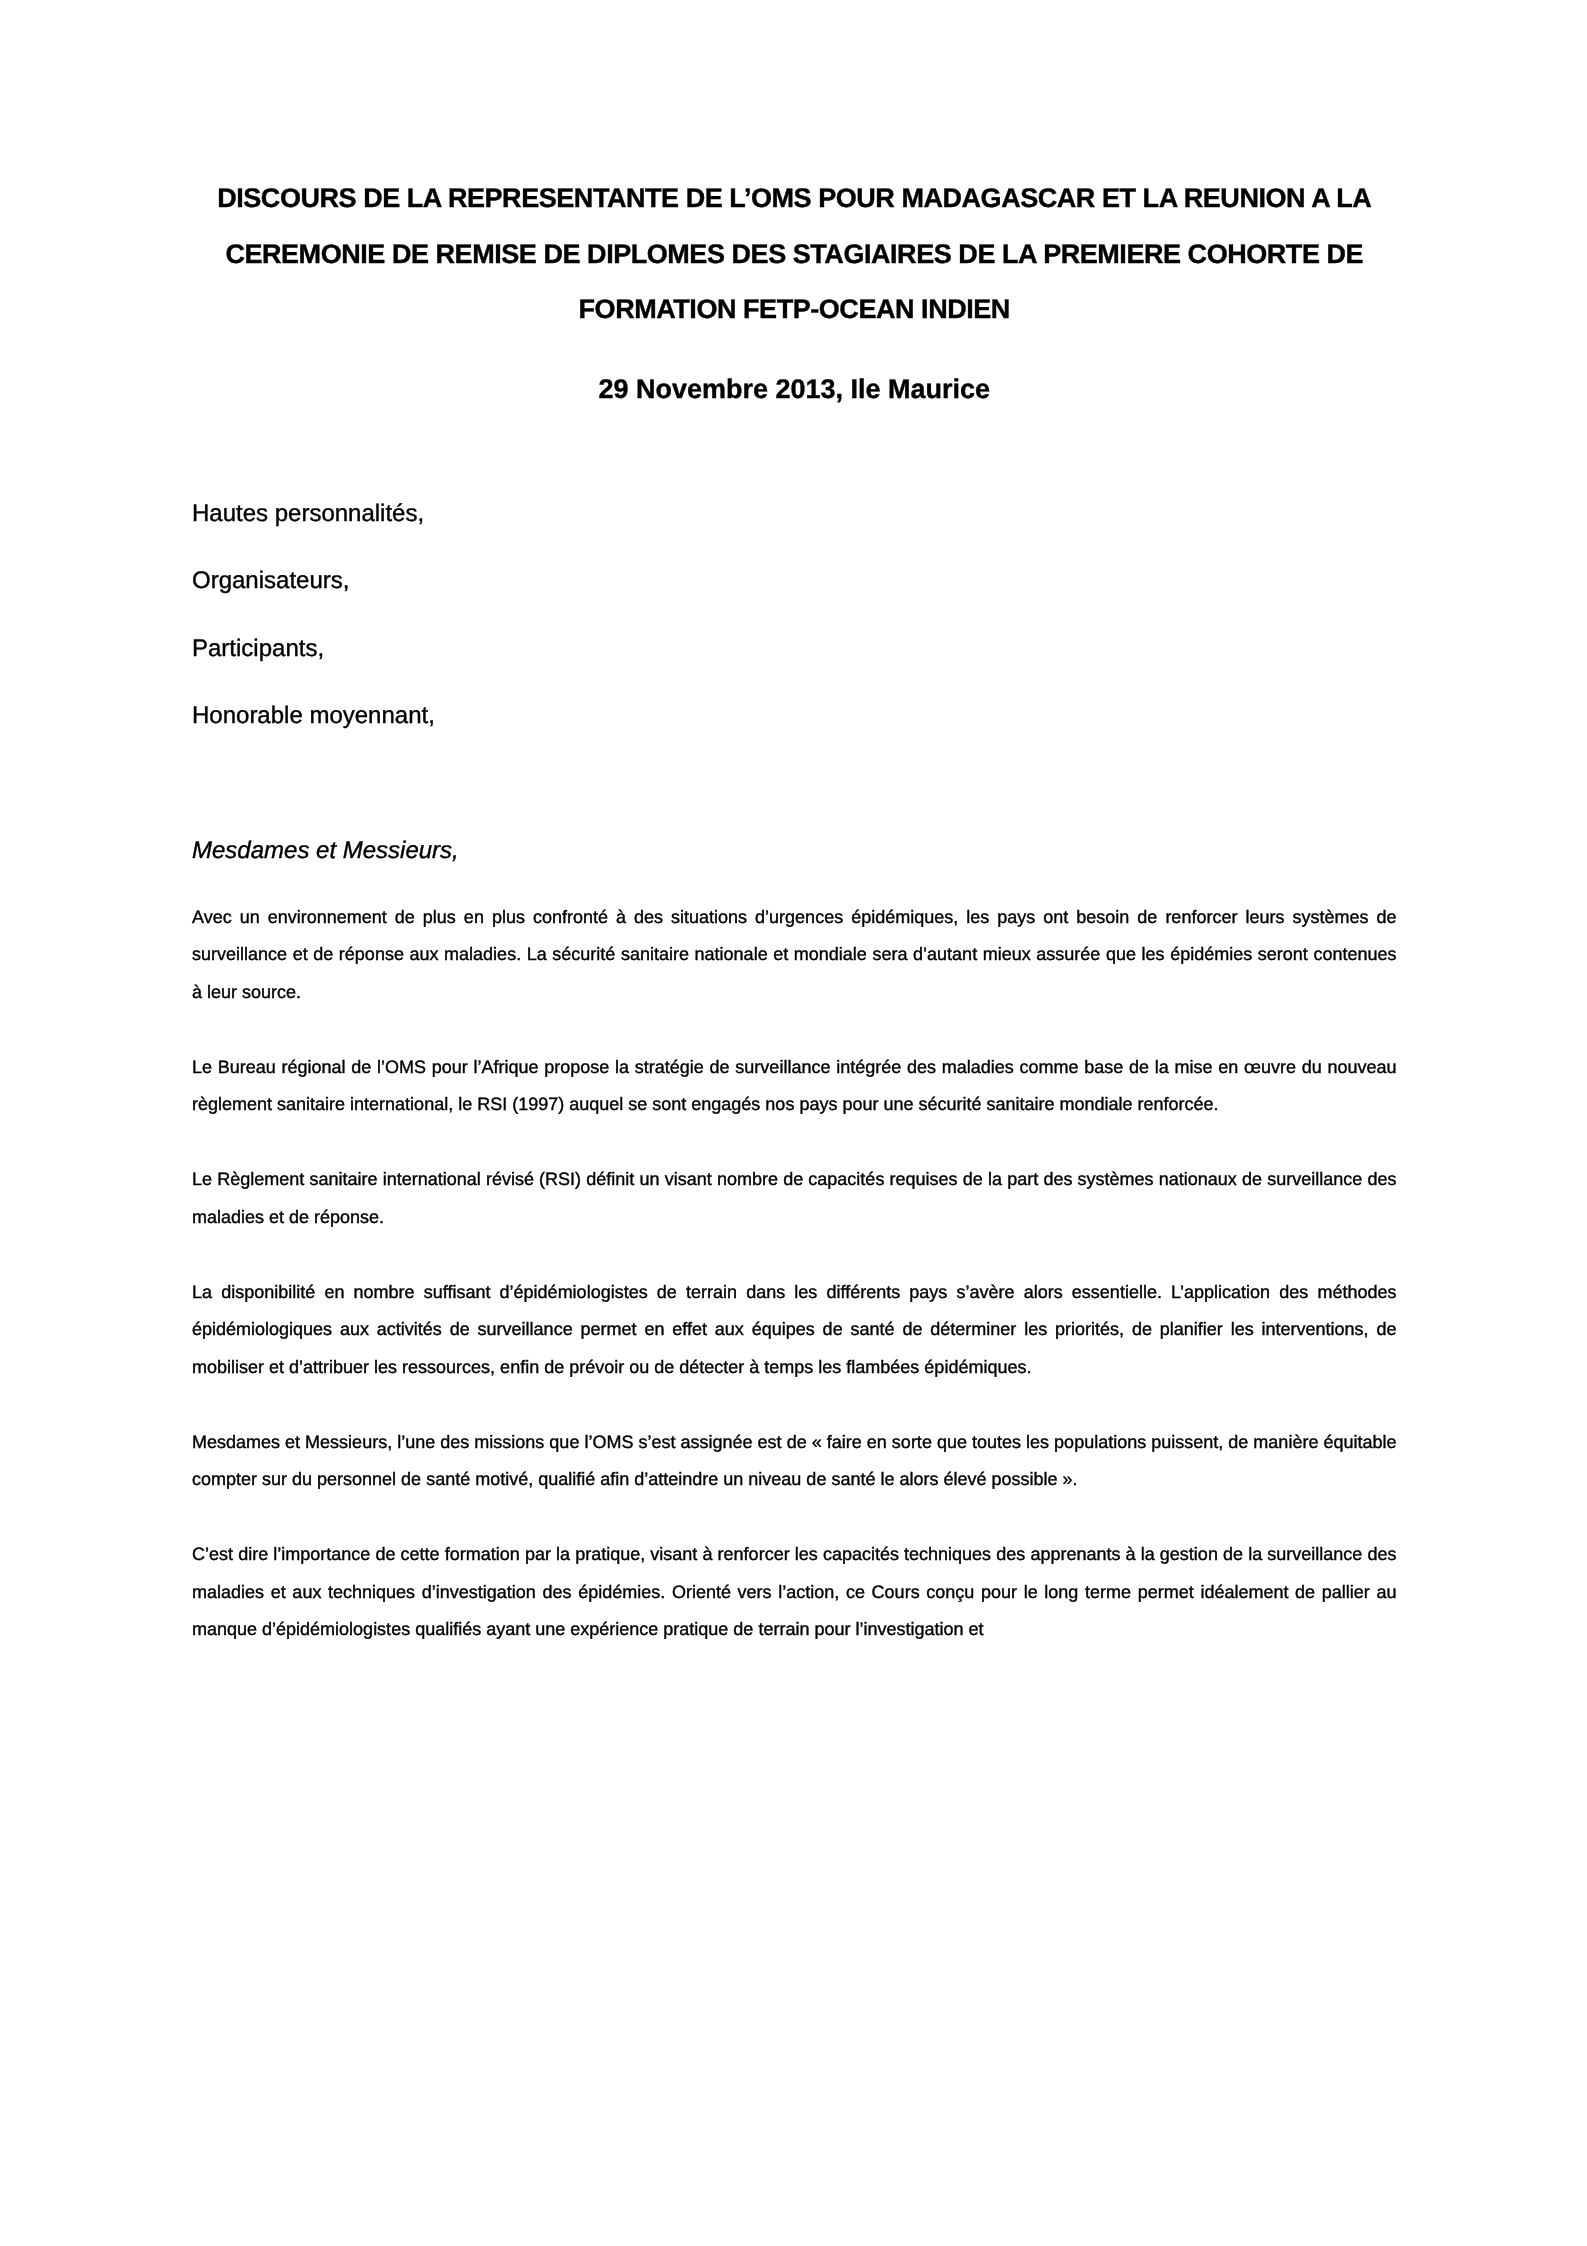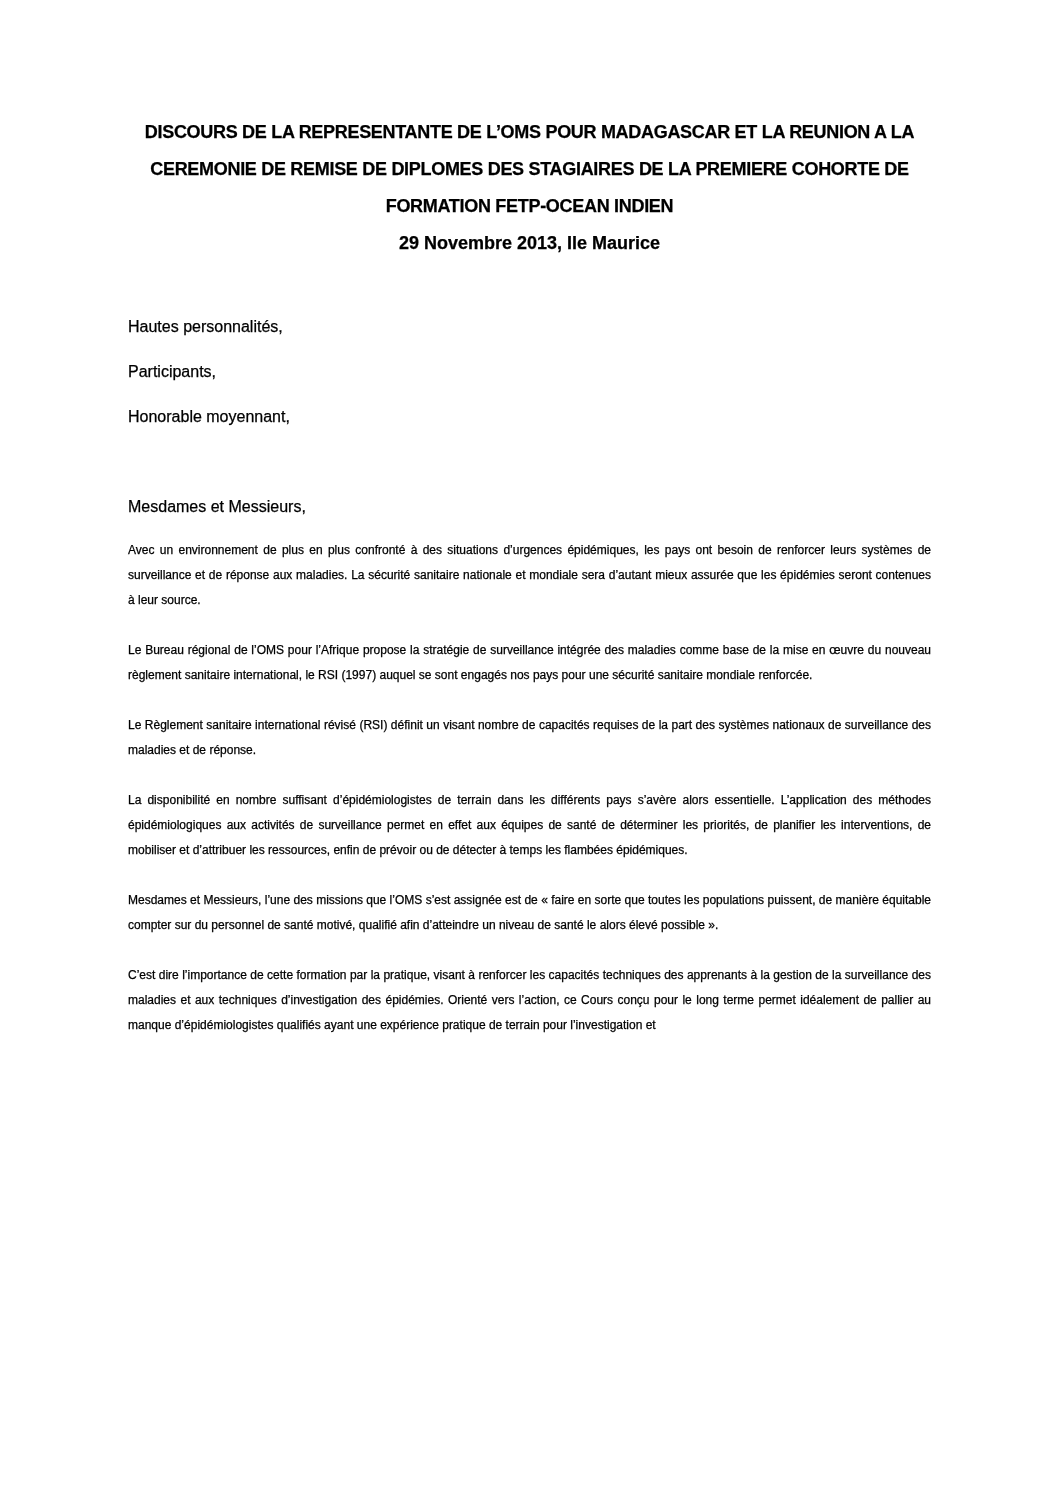--- a/index.html
+++ b/index.html
@@ -21,59 +21,61 @@
   }
   .title {
     margin: 0;
     font-size: 18px;
     font-weight: bold;
     line-height: 37px;
     letter-spacing: -0.3px;
     text-align: center;
   }
   .date-line {
-    margin: 0;
+    margin: 16px;
     font-size: 18px;
     font-weight: bold;
     line-height: 37px;
     text-align: center;
   }
   .salutations {
     margin-top: 52px;
   }
   .salutation {
     margin: 0 0 20px 0;
     font-size: 16px;
     line-height: 25px;
     text-align: left;
   }
   .greeting {
     margin: 65px 0 19px 0;
     font-size: 16px;
     line-height: 25px;
     text-align: left;
+    font-style: italic;
   }
   .body-paragraphs .para {
     margin: 0 0 25px 0;
     font-size: 12px;
     line-height: 25px;
     text-align: justify;
   }
 </style>
 </head>
 <body>
 
 <div class="page">
 
   <h1 class="title">DISCOURS DE LA REPRESENTANTE DE L’OMS POUR MADAGASCAR ET LA REUNION A LA CEREMONIE DE REMISE DE DIPLOMES DES STAGIAIRES DE LA PREMIERE COHORTE DE FORMATION FETP-OCEAN INDIEN</h1>
 
   <p class="date-line">29 Novembre 2013, Ile Maurice</p>
 
   <div class="salutations">
       <p class="salutation">Hautes personnalités,</p>
+      <p class="salutation">Organisateurs,</p>
       <p class="salutation">Participants,</p>
       <p class="salutation">Honorable moyennant,</p>
     </div>
 
   <p class="greeting">Mesdames et Messieurs,</p>
 
   <div class="body-paragraphs">
       <p class="para">Avec un environnement de plus en plus confronté à des situations d’urgences épidémiques, les pays ont besoin de renforcer leurs systèmes de surveillance et de réponse aux maladies. La sécurité sanitaire nationale et mondiale sera d’autant mieux assurée que les épidémies seront contenues à leur source.</p>
       <p class="para">Le Bureau régional de l’OMS pour l’Afrique propose la stratégie de surveillance intégrée des maladies comme base de la mise en œuvre du nouveau règlement sanitaire international, le RSI (1997) auquel se sont engagés nos pays pour une sécurité sanitaire mondiale renforcée.</p>
       <p class="para">Le Règlement sanitaire international révisé (RSI) définit un visant nombre de capacités requises de la part des systèmes nationaux de surveillance des maladies et de réponse.</p>

